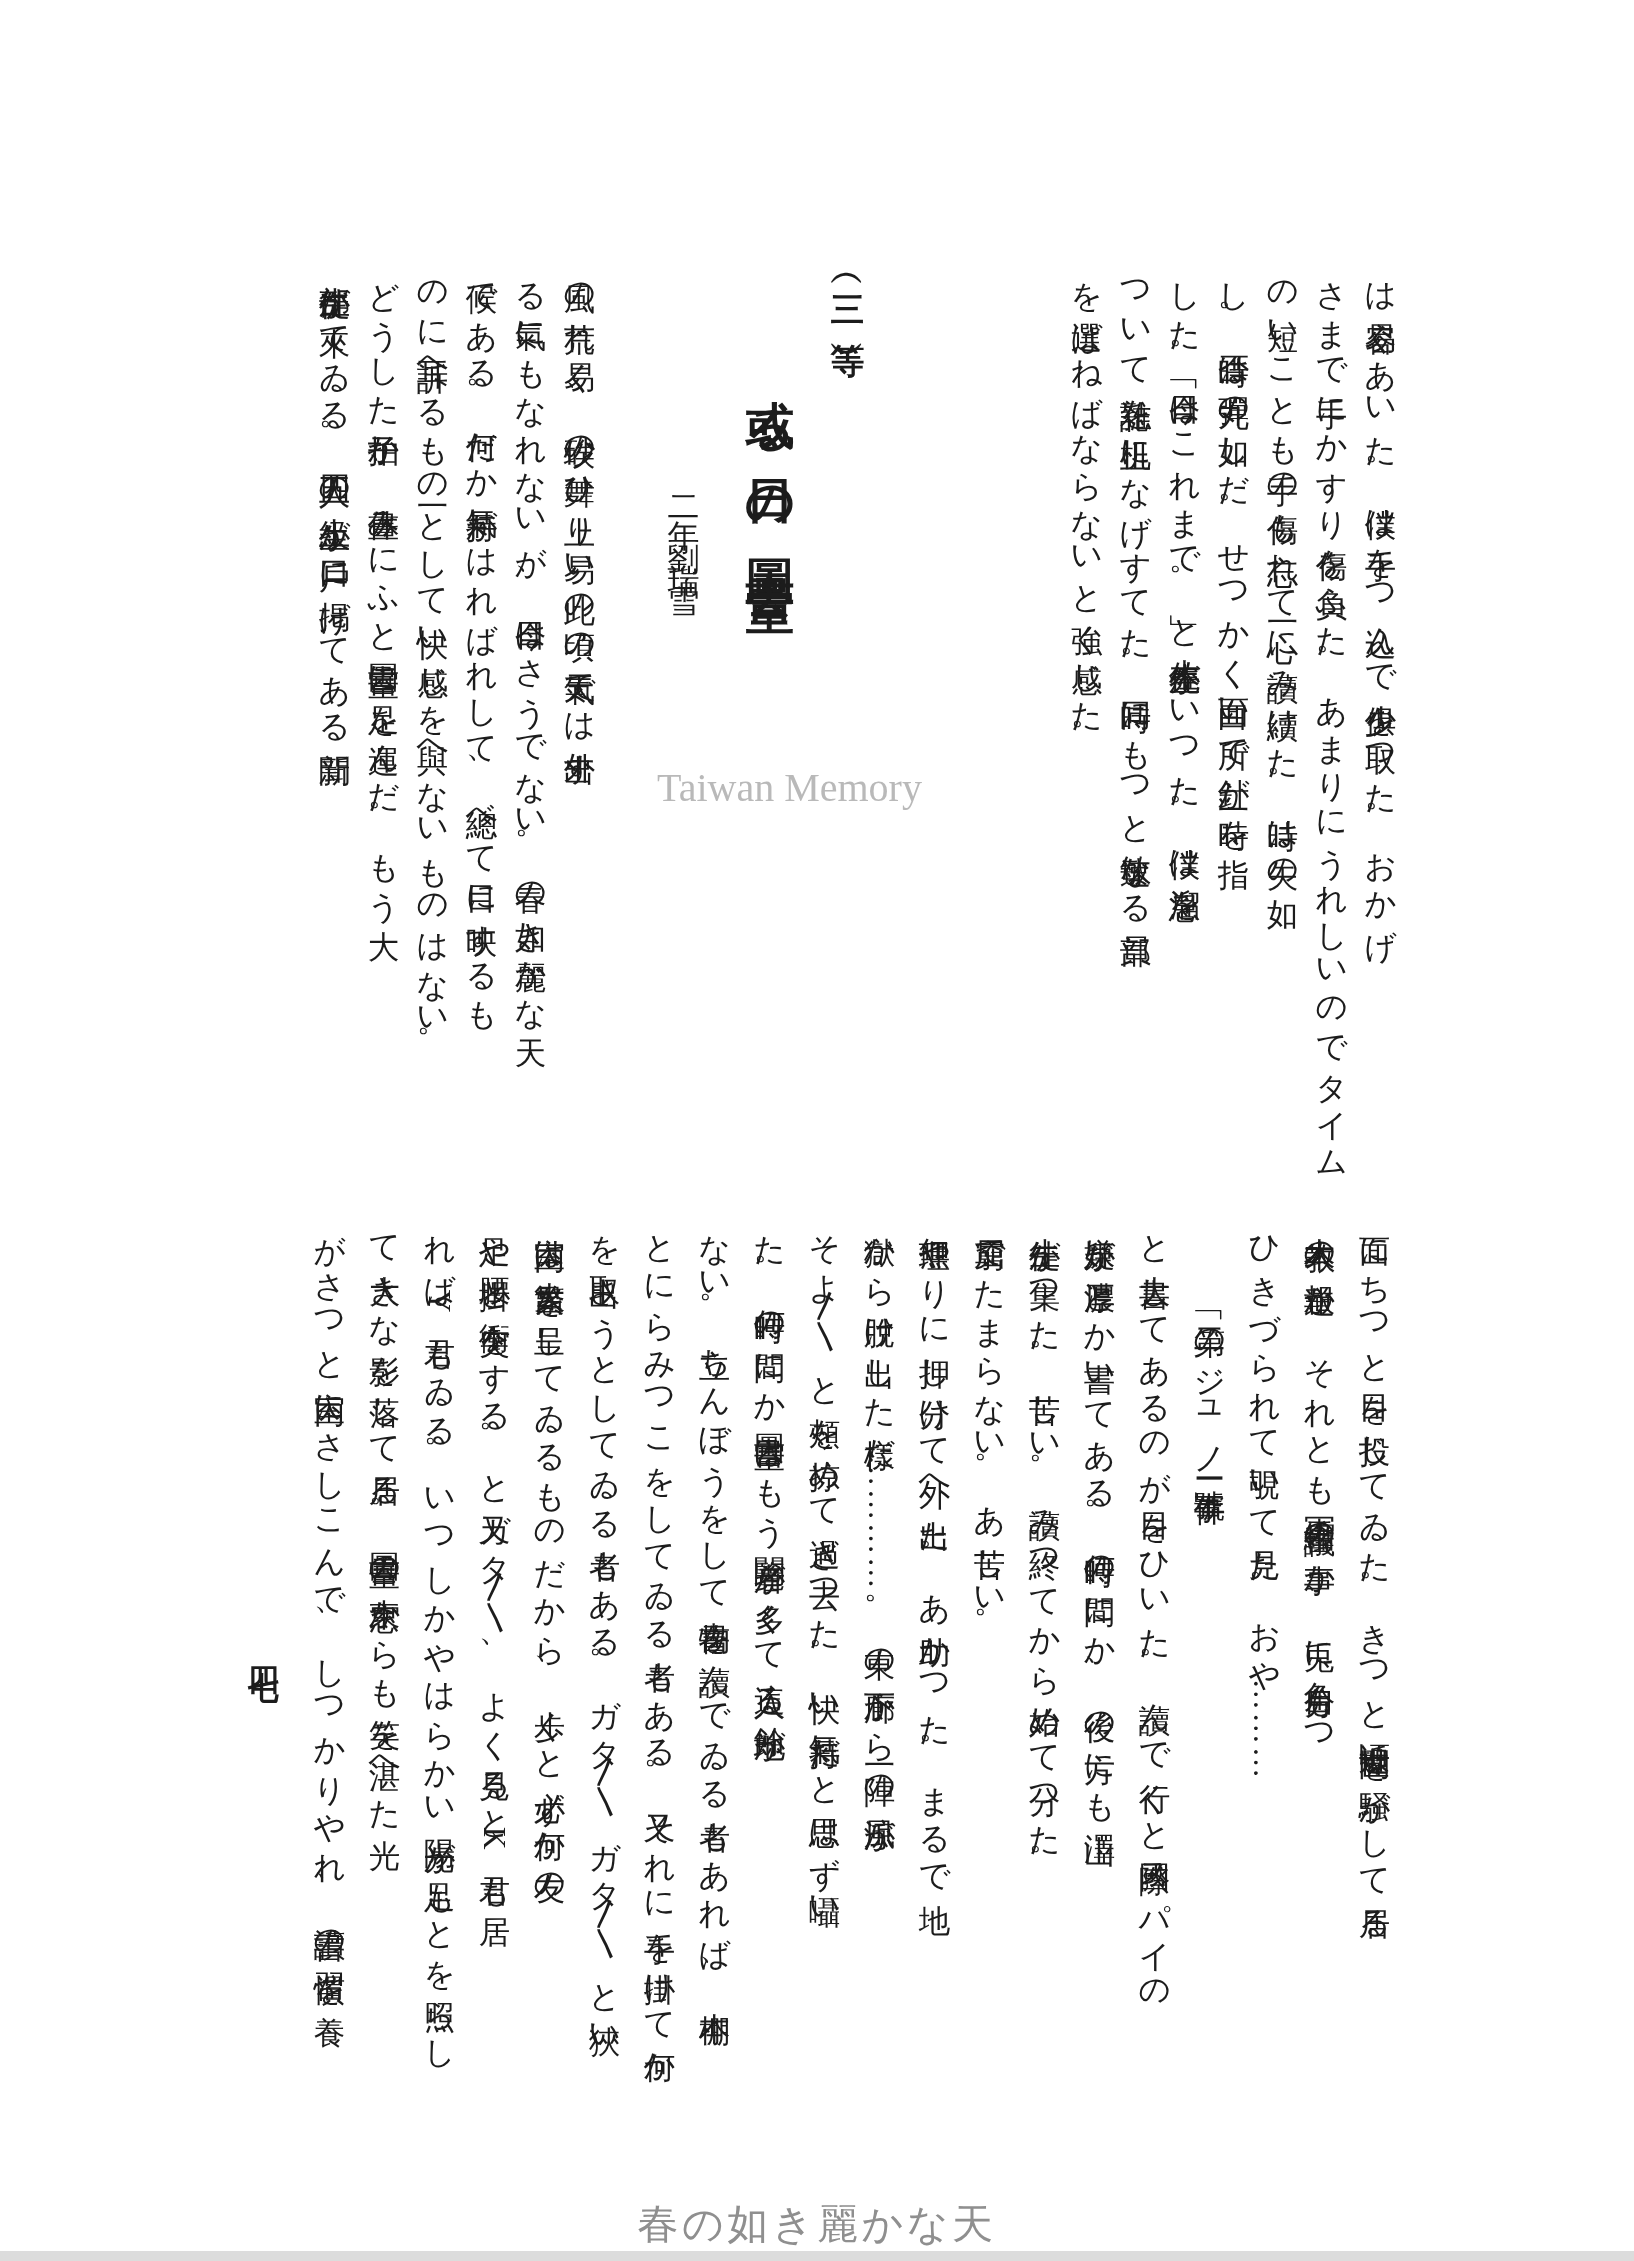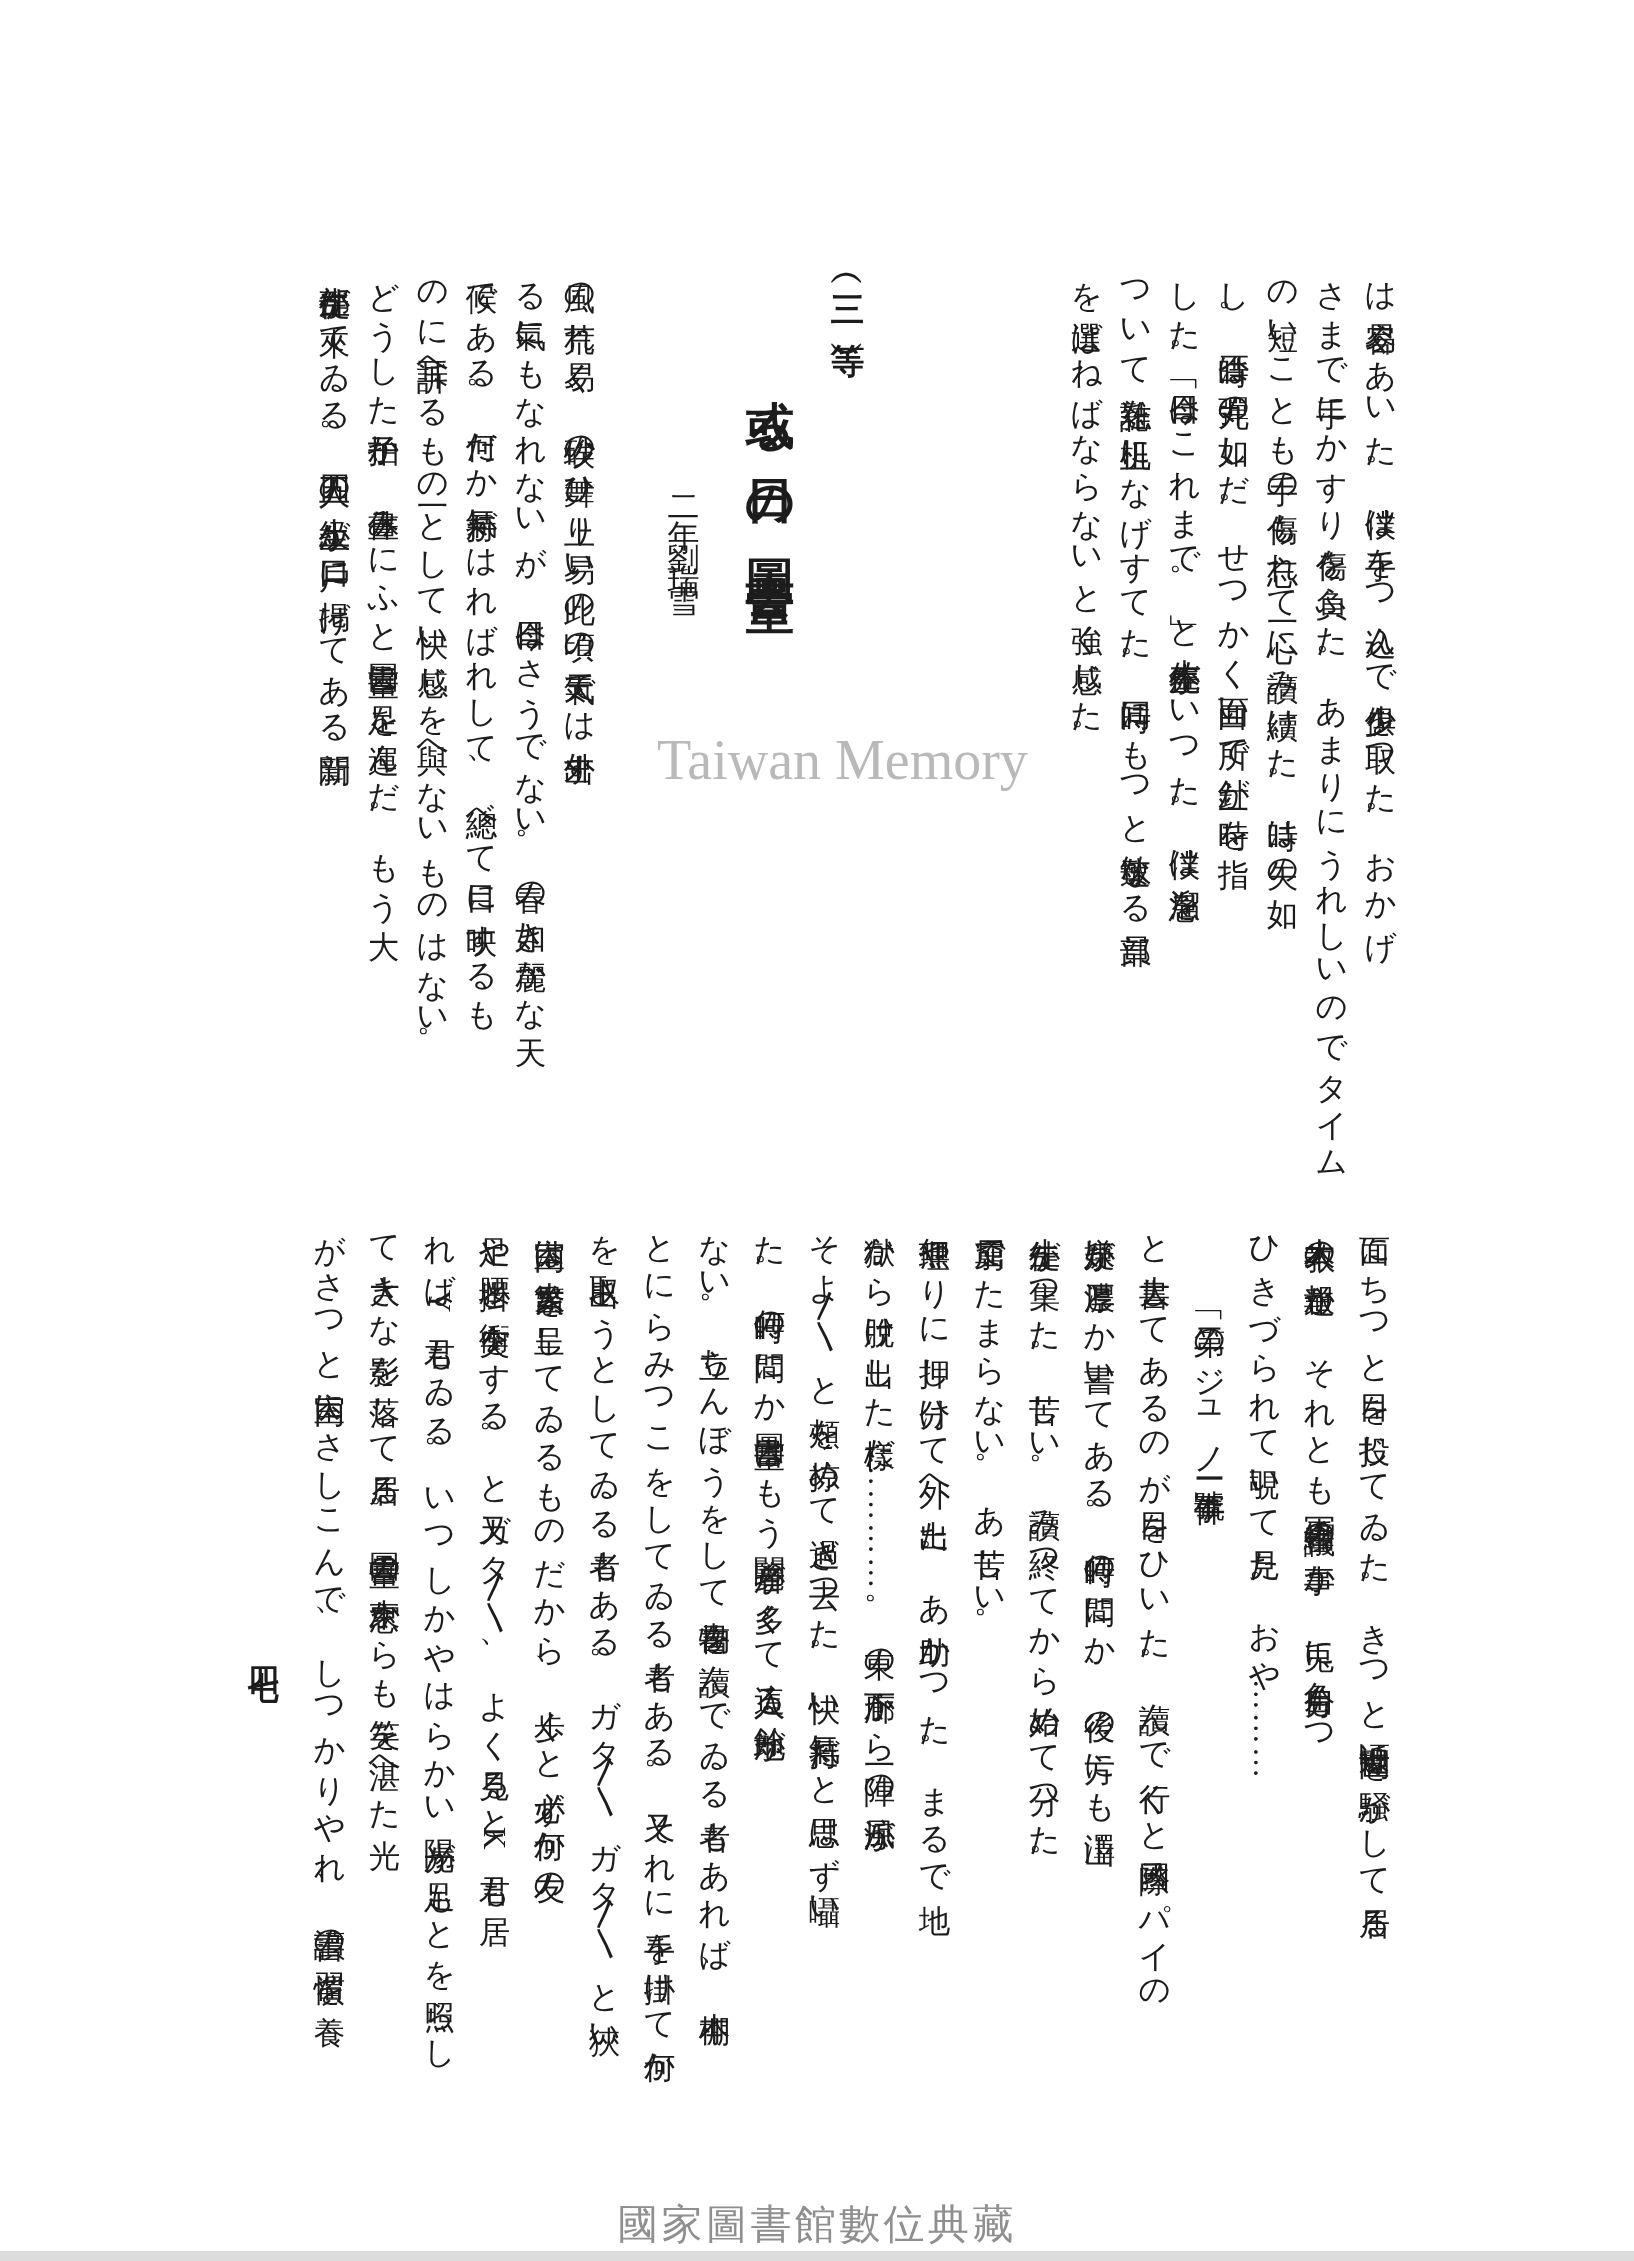--- a/index.html
+++ b/index.html
@@ -30,22 +30,22 @@
     font-size:167px;
     font-weight:bold;
     letter-spacing:-3.4px;
     color:var(--watermark);
     white-space:nowrap;
     z-index:1;
     opacity:.85;
   }
   .wm-latin{
     position:absolute;
-    left:657px; top:728px;
-    font-size:56px;
+    left:657px; top:764px;
+    font-size:40px;
     color:var(--watermark);
     white-space:nowrap;
     z-index:1;
     opacity:.9;
   }
   
   .vblock{
     position:absolute;
     writing-mode:vertical-rl;
     text-orientation:mixed;
@@ -174,17 +174,17 @@
       <p class="col">を取出さうとしてゐる者もある。ガタ〳〵ガタ〳〵と狹い</p>
       <p class="col">室內は大繁昌を呈してゐるものだから、歩くと必ず何か友の</p>
       <p class="col">足や腰掛と衝突をする。と又ガタ〳〵、よく見るとK君も居</p>
       <p class="col">ればY君もゐる。いつしかやはらかい陽光が足もとを照らし</p>
       <p class="col">て大きな影を落して居る。圖書室の東窓からも笑を湛へた光</p>
       <p class="col">がさつと室內にさしこんで、しつかりやれ、讀書の習慣を養</p>
     </div>
 
   <div id="page-number" class="vblock">四七</div>
 
-  <div class="footer-text">國家圖書館數位典藏</div>
+  <div class="footer-text">春の如き麗かな天</div>
   <div class="footer-bar"></div>
 
 </div>
 
 
 </body></html>

